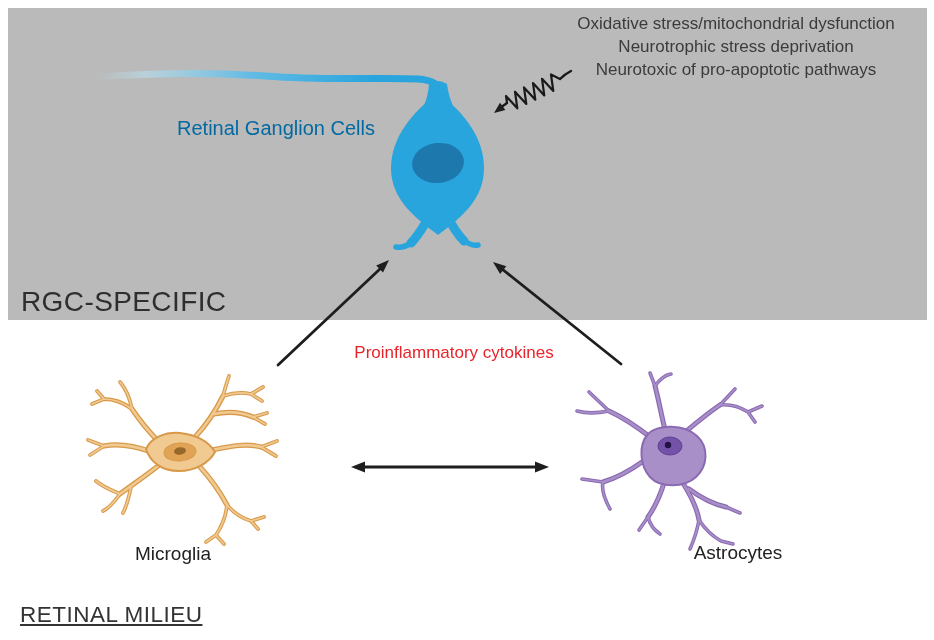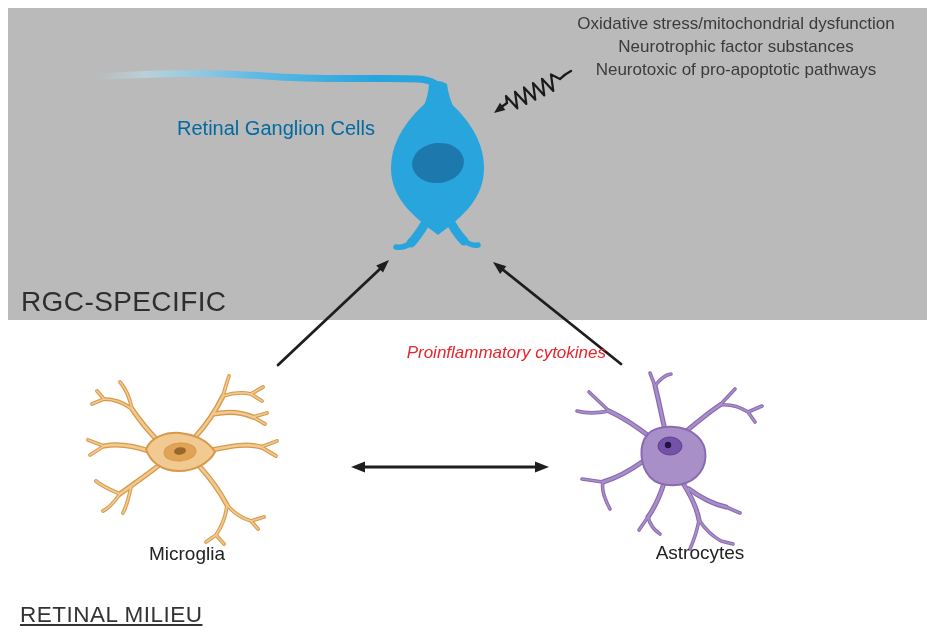--- a/index.html
+++ b/index.html
@@ -5,23 +5,23 @@
   html,body{margin:0;padding:0;background:#ffffff;}
   body{width:934px;height:640px;overflow:hidden;font-family:"Liberation Sans",sans-serif;}
   .canvas{position:relative;width:794px;height:640px;background:#ffffff;}
   .gray-box{position:absolute;left:8px;top:8px;width:919px;height:312px;background:#b9bab9;}
   svg.art{position:absolute;left:0;top:0;width:934px;height:640px;}
 
   .label{position:absolute;color:#3a3a3a;}
   .stressors{left:540px;top:12px;width:392px;text-align:center;font-size:17px;line-height:23px;color:#3b3b3b;}
   .rgc-cells-label{left:170px;top:99px;width:212px;text-align:center;font-size:20px;color:#0369a1;margin-top:18px;}
   .rgc-specific{left:21px;top:286px;font-size:28px;letter-spacing:0.4px;color:#2e2e2e;}
-  .mediators{left:302px;top:341px;width:304px;text-align:right;font-size:17px;line-height:24px;color:#e8242b;font-style:italic;}
-  .microglia-label{left:121px;top:543px;width:104px;text-align:right;font-size:19px;color:#222;}
-  .astrocytes-label{left:648px;top:542px;width:104px;text-align:center;font-size:19px;color:#222;}
+  .mediators{left:302px;top:341px;width:304px;text-align:center;font-size:17px;line-height:24px;color:#e8242b;}
+  .microglia-label{left:121px;top:543px;width:104px;text-align:center;font-size:19px;color:#222;}
+  .astrocytes-label{left:686px;top:542px;width:104px;text-align:center;font-size:19px;color:#222;}
   .retinal-milieu{left:20px;top:602px;font-size:22.5px;letter-spacing:0.5px;color:#333;text-decoration:underline;}
 
   .mg-o{stroke:#d8994a;stroke-width:5.2;fill:none;stroke-linecap:round;stroke-linejoin:round;}
   .mg-i{stroke:#f0ca90;stroke-width:2.6;fill:none;stroke-linecap:round;stroke-linejoin:round;}
   .mg-ot{stroke:#d8994a;stroke-width:3.8;fill:none;stroke-linecap:round;stroke-linejoin:round;}
   .mg-it{stroke:#f0ca90;stroke-width:1.7;fill:none;stroke-linecap:round;stroke-linejoin:round;}
   .as-o{stroke:#8a6ab2;stroke-width:5;fill:none;stroke-linecap:round;stroke-linejoin:round;}
   .as-i{stroke:#a98fc8;stroke-width:2.6;fill:none;stroke-linecap:round;stroke-linejoin:round;}
   .as-ot{stroke:#8a6ab2;stroke-width:3.6;fill:none;stroke-linecap:round;stroke-linejoin:round;}
   .as-it{stroke:#a98fc8;stroke-width:1.6;fill:none;stroke-linecap:round;stroke-linejoin:round;}
@@ -149,21 +149,21 @@
     </g>
     <g>
       <line class="arrow" stroke-width="2.6" x1="362" y1="467" x2="538" y2="467"></line>
       <polygon class="arrowhead" points="351,467 365,461.5 365,472.5"></polygon>
       <polygon class="arrowhead" points="549,467 535,461.5 535,472.5"></polygon>
     </g>
   </svg>
 
   <div class="label stressors">
     <div>Oxidative stress/mitochondrial dysfunction</div>
-    <div>Neurotrophic factor substances</div>
+    <div>Neurotrophic stress deprivation</div>
     <div>Neurotoxic of pro-apoptotic pathways</div>
   </div>
 
   <div class="label rgc-cells-label">Retinal Ganglion Cells</div>
 
   <div class="label rgc-specific">RGC-SPECIFIC</div>
 
   <div class="label mediators">
     <div>Proinflammatory cytokines</div>
   </div>

